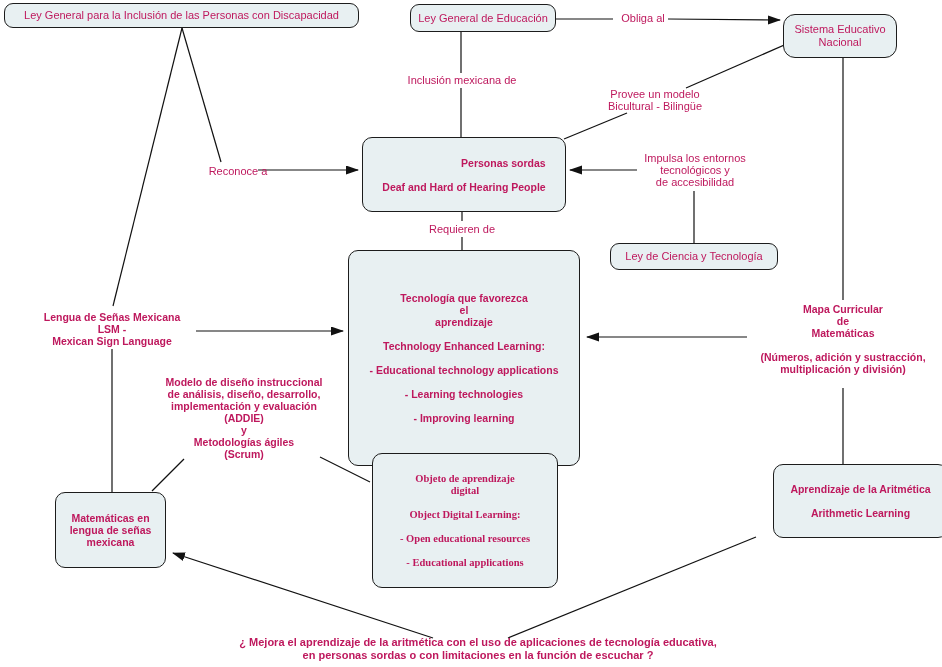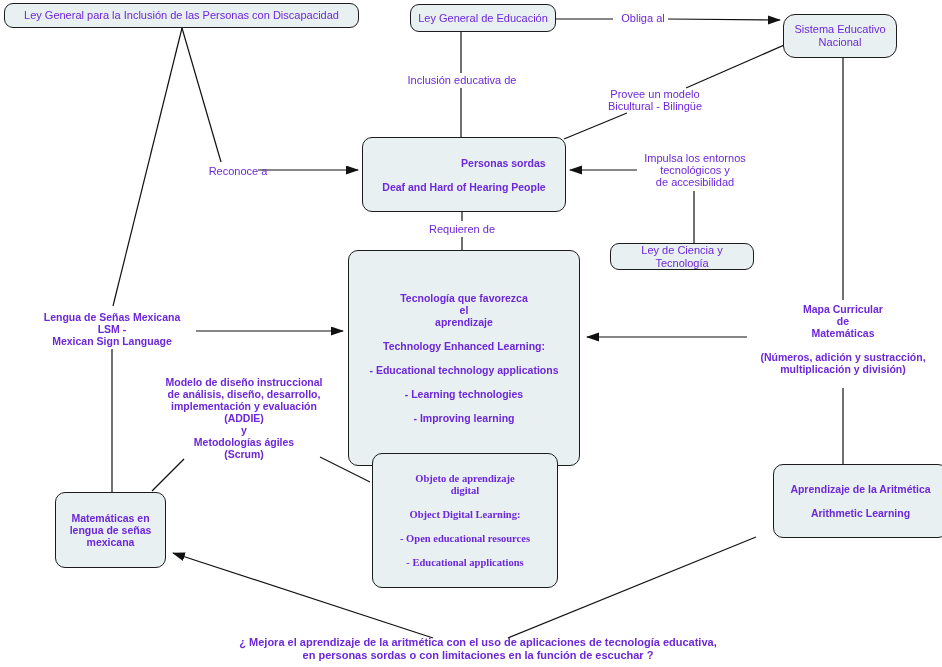--- a/index.html
+++ b/index.html
@@ -1,17 +1,17 @@
 <!DOCTYPE html>
 <html><head>
 <meta charset="utf-8">
 <style>
   html,body{margin:0;padding:0;background:#fff;}
   .canvas{position:relative;width:942px;height:667px;background:#ffffff;
-          font-family:"Liberation Sans",sans-serif;color:#6d28d9;overflow:hidden;}
+          font-family:"Liberation Sans",sans-serif;color:#be185d;overflow:hidden;}
   .lines{position:absolute;left:0;top:0;width:942px;height:667px;}
   .box{position:absolute;box-sizing:border-box;background:#e8f0f2;border:1.4px solid #1c1c1c;
        border-radius:10px;display:flex;align-items:center;justify-content:center;
        text-align:center;white-space:pre-line;z-index:2;}
   .box.plain{font-weight:400;font-size:11px;line-height:13px;border-radius:9px;padding:1px 4px;}
   .box.bold{font-weight:700;font-size:10.5px;line-height:12px;padding:2px 3px;}
   .freetext{position:absolute;font-weight:700;font-size:10.5px;line-height:12px;
             text-align:center;white-space:pre-line;z-index:2;}
   .question{font-size:11px;line-height:13px;}
   .edgelabel{position:absolute;font-weight:400;font-size:11px;line-height:12px;
@@ -71,21 +71,21 @@
 
   <div class="box plain" style="left:382px;top:4px;width:146px;height:28px;margin-left:28px;">Ley General de Educación</div>
 
   <div class="box plain" style="left:783px;top:14px;width:114px;height:44px;border-radius:12px;">Sistema Educativo
 Nacional</div>
 
   <div class="box bold" style="left:362px;top:137px;width:204px;height:75px;text-align:right;">Personas sordas
 
 Deaf and Hard of Hearing People</div>
 
-  <div class="box plain" style="left:610px;top:243px;width:144px;height:27px;">Ley de Ciencia y Tecnología</div>
+  <div class="box plain" style="left:610px;top:243px;width:168px;height:27px;">Ley de Ciencia y Tecnología</div>
 
   <div class="box bold" style="left:348px;top:250px;width:232px;height:216px;">Tecnología que favorezca
 el
 aprendizaje
 
 Technology Enhanced Learning:
 
 - Educational technology applications
 
 - Learning technologies
@@ -126,21 +126,21 @@
 Matemáticas
 
 (Números, adición y sustracción,
 multiplicación y división)</div>
 
   <div class="freetext question" style="left:172px;top:636px;width:612px;">¿ Mejora el aprendizaje de la aritmética con el uso de aplicaciones de tecnología educativa,
 en personas sordas o con limitaciones en la función de escuchar ?</div>
 
   <div class="edgelabel" style="left:615px;top:12px;width:56px;">Obliga al</div>
 
-  <div class="edgelabel" style="left:402px;top:74px;width:120px;">Inclusión educativa de</div>
+  <div class="edgelabel" style="left:402px;top:74px;width:120px;">Inclusión mexicana de</div>
 
   <div class="edgelabel" style="left:596px;top:88px;width:118px;">Provee un modelo
 Bicultural - Bilingüe</div>
 
   <div class="edgelabel" style="left:205px;top:165px;width:66px;">Reconoce a</div>
 
   <div class="edgelabel" style="left:633px;top:152px;width:124px;">Impulsa los entornos
 tecnológicos y
 de accesibilidad</div>
 

